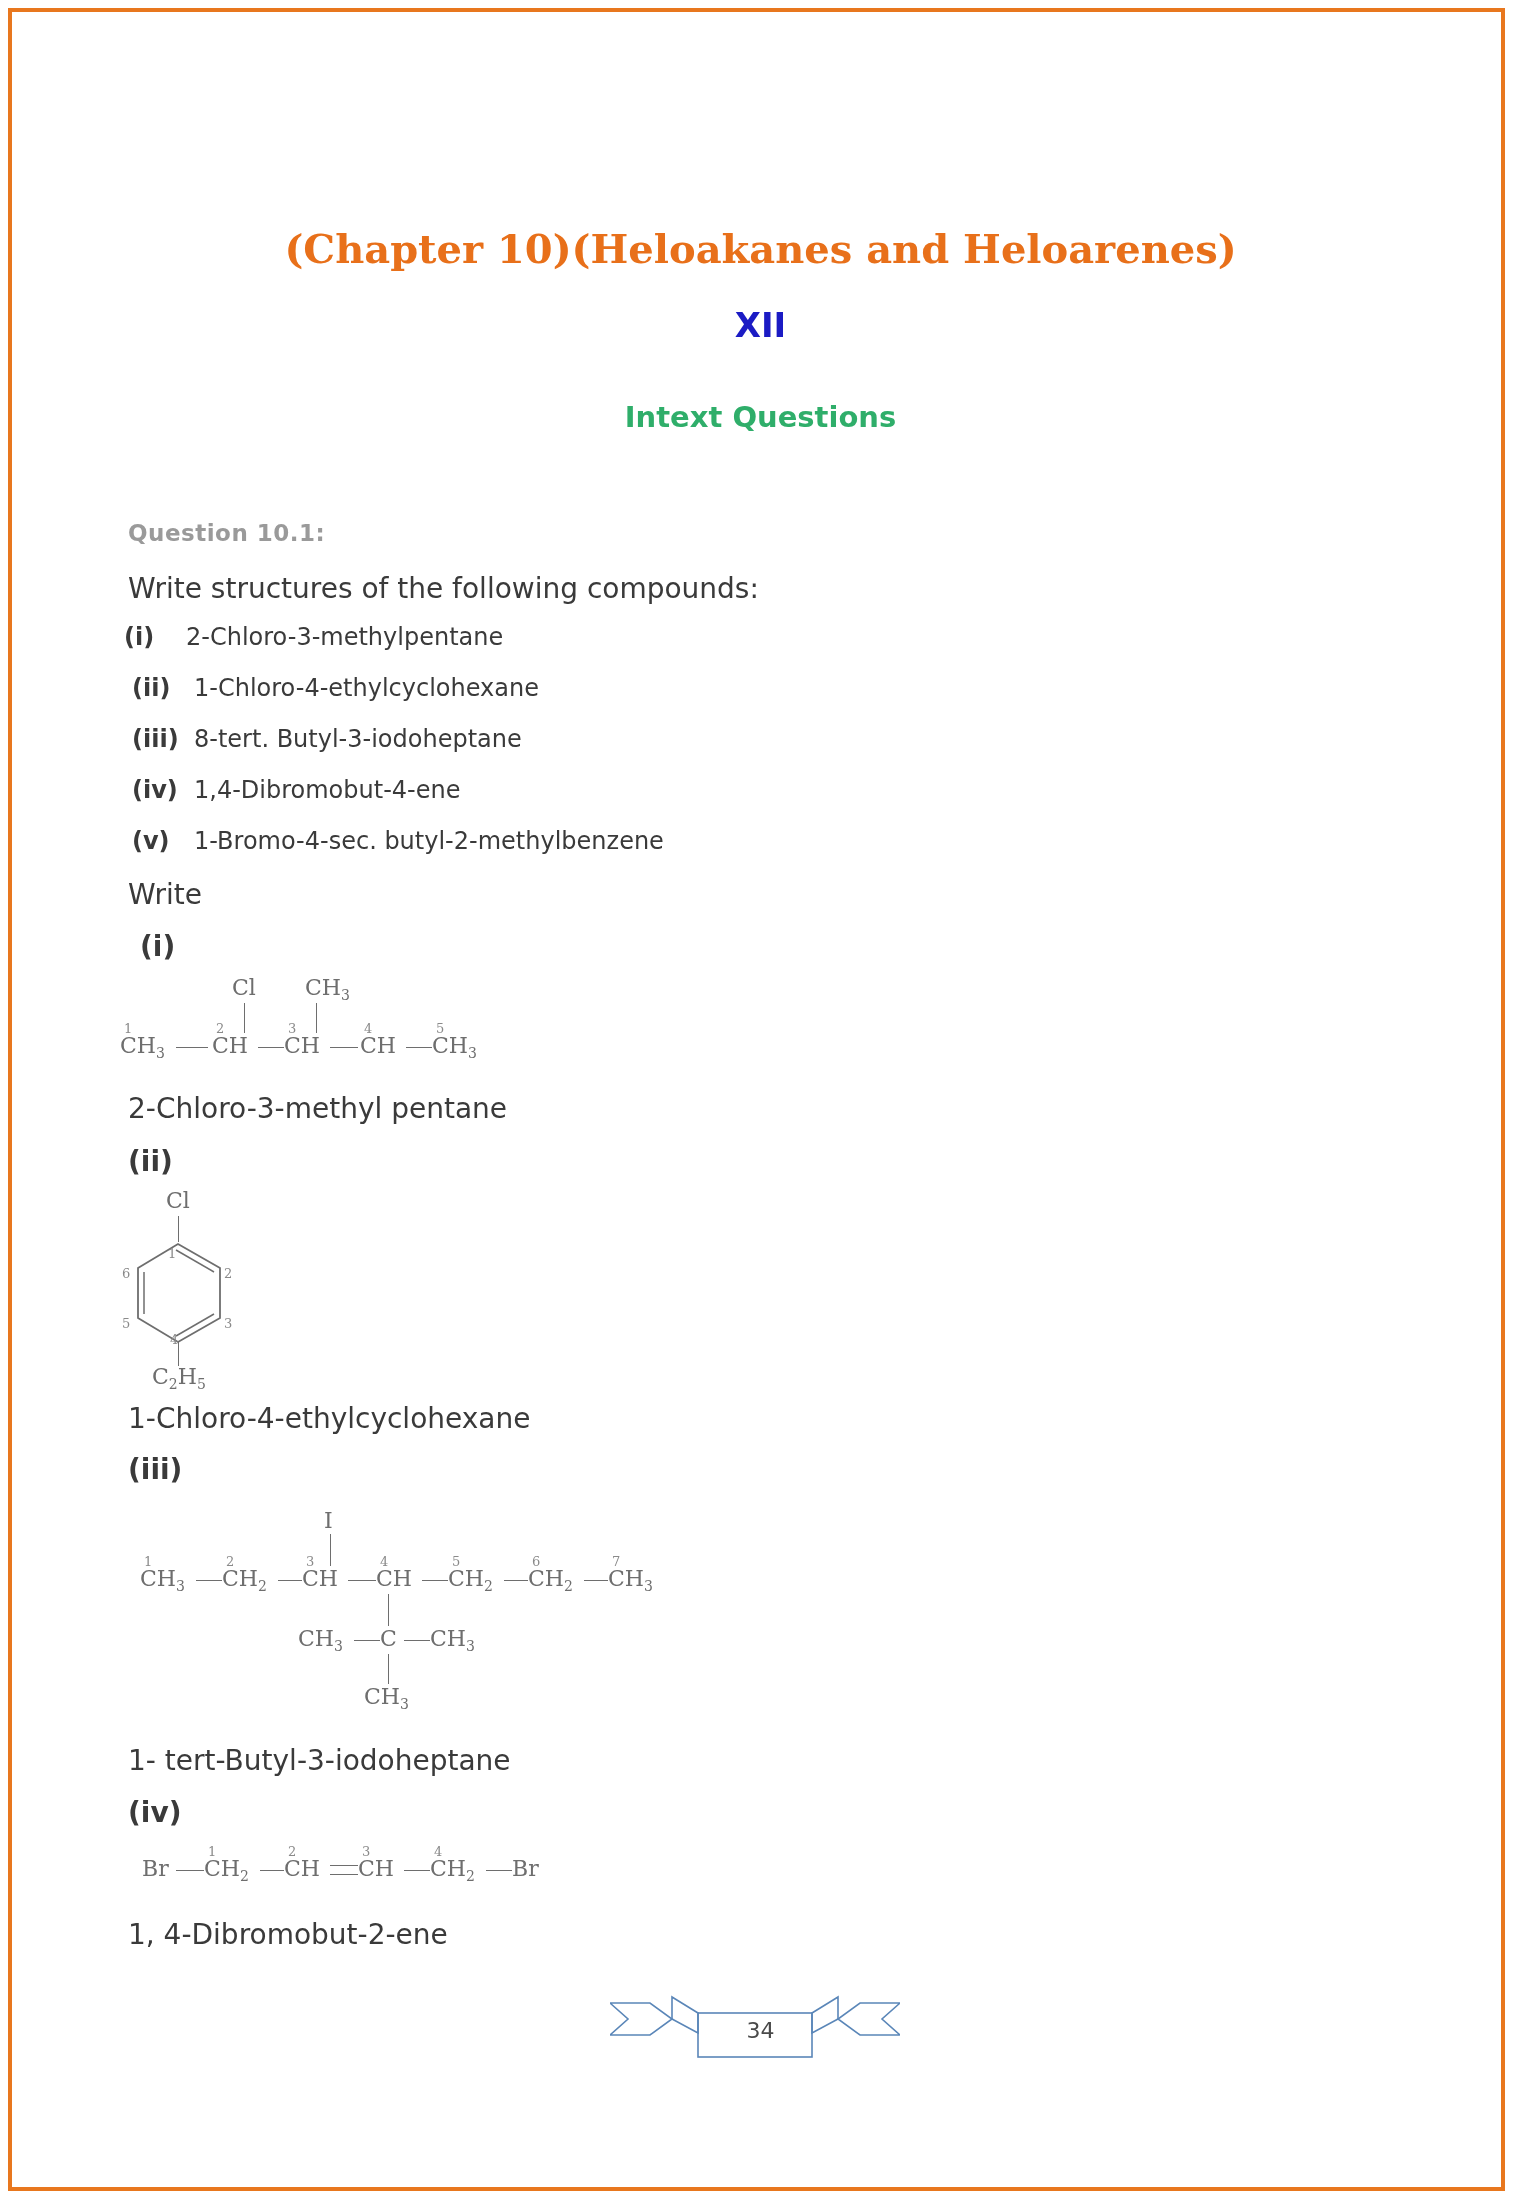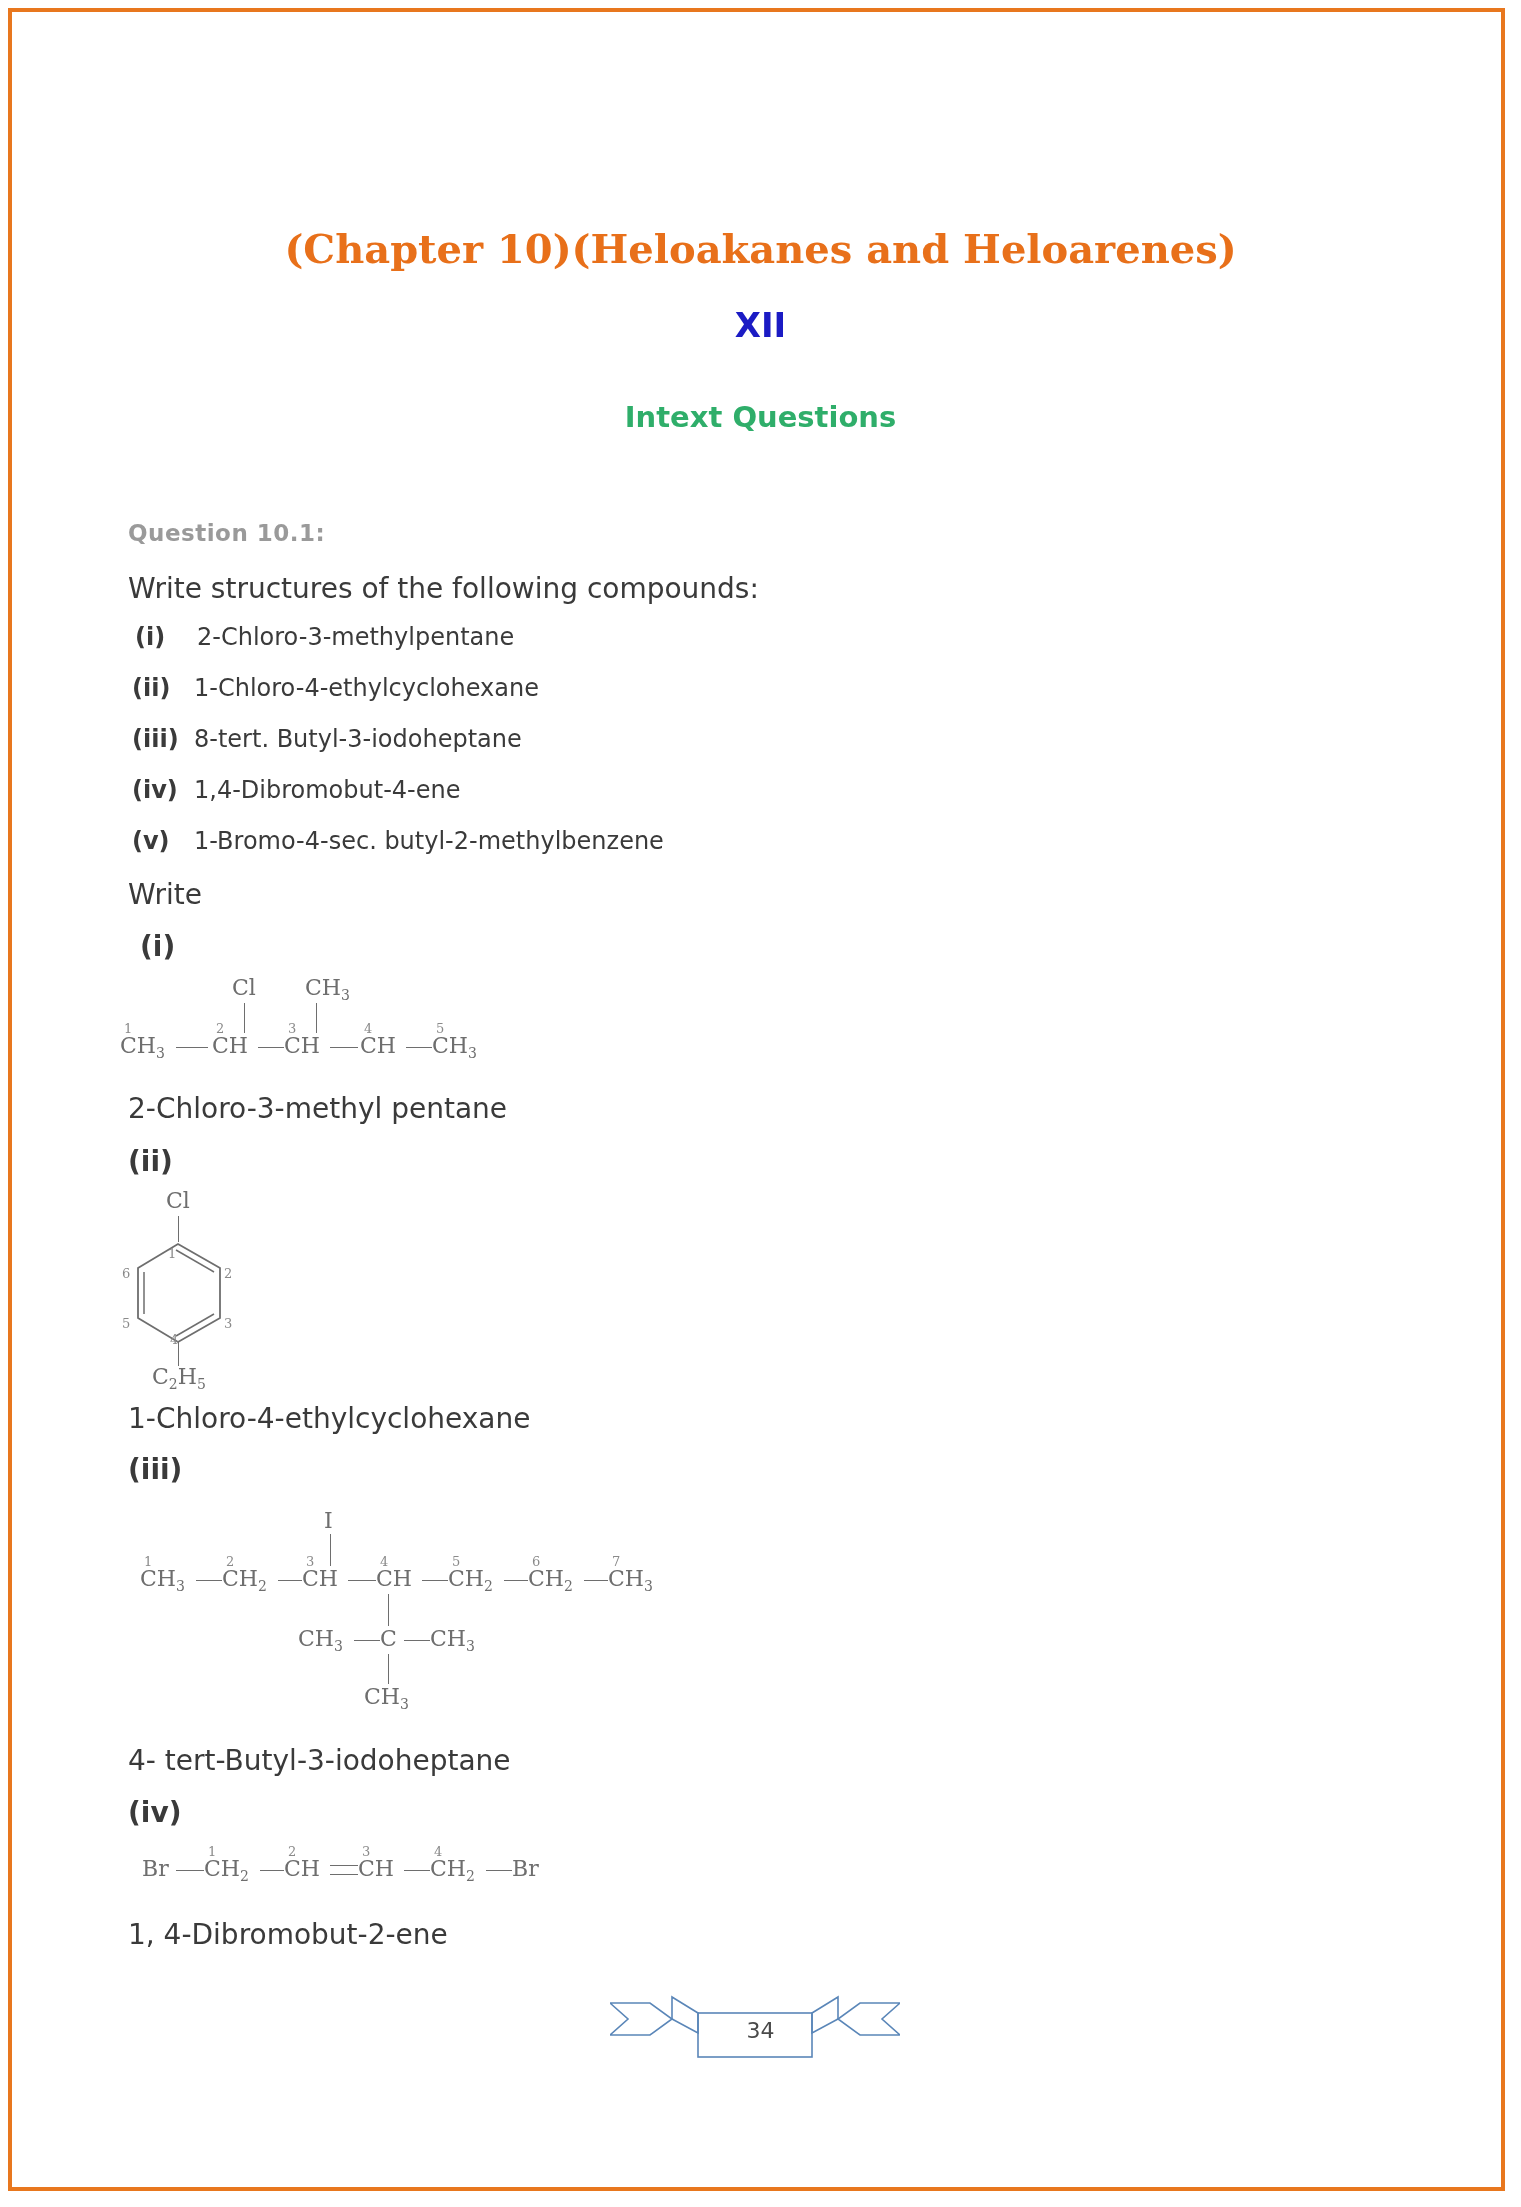--- a/index.html
+++ b/index.html
@@ -154,21 +154,21 @@
 <div class="content">
 
   <div class="title-line">(Chapter 10)(Heloakanes and Heloarenes)</div>
   <div class="class-line">XII</div>
   <div class="section-head">Intext Questions</div>
 
   <div class="q-label">Question 10.1:</div>
 
   <div class="body-text" style="left:128px; top:572px;">Write structures of the following compounds:</div>
 
-  <div class="item-row" style="left:135px; top:623px;">
+  <div class="item-row" style="left:124px; top:623px;">
     <span class="num">(i)</span><span>2-Chloro-3-methylpentane</span>
   </div>
   <div class="item-row" style="left:132px; top:674px;">
     <span class="num">(ii)</span><span>1-Chloro-4-ethylcyclohexane</span>
   </div>
   <div class="item-row" style="left:132px; top:725px;">
     <span class="num">(iii)</span><span>8-tert. Butyl-3-iodoheptane</span>
   </div>
   <div class="item-row" style="left:132px; top:776px;">
     <span class="num">(iv)</span><span>1,4-Dibromobut-4-ene</span>
@@ -264,21 +264,21 @@
     <div class="bond-v" style="left:248px; top:86px; height:32px;"></div>
     <span class="atom" style="left:158px; top:118px;">CH<sub>3</sub></span>
     <div class="bond-h" style="left:214px; top:132px; width:26px;"></div>
     <span class="atom" style="left:240px; top:118px;">C</span>
     <div class="bond-h" style="left:264px; top:132px; width:26px;"></div>
     <span class="atom" style="left:290px; top:118px;">CH<sub>3</sub></span>
     <div class="bond-v" style="left:248px; top:146px; height:30px;"></div>
     <span class="atom" style="left:224px; top:176px;">CH<sub>3</sub></span>
   </div>
 
-  <div class="body-text" style="left:128px; top:1744px;">4- tert-Butyl-3-iodoheptane</div>
+  <div class="body-text" style="left:128px; top:1744px;">1- tert-Butyl-3-iodoheptane</div>
 
   <div class="body-text bold-label" style="left:128px; top:1796px;">(iv)</div>
 
   <div class="struct" style="left:142px; top:1848px; width:420px; height:50px;">
     <span class="atom" style="left:0px; top:8px;">Br</span>
     <div class="bond-h" style="left:34px; top:22px; width:28px;"></div>
     <span class="atom" style="left:62px; top:8px;">CH<sub>2</sub></span>
     <div class="bond-h" style="left:118px; top:22px; width:24px;"></div>
     <span class="atom" style="left:142px; top:8px;">CH</span>
     <div class="bond-h" style="left:188px; top:17px; width:28px;"></div>

